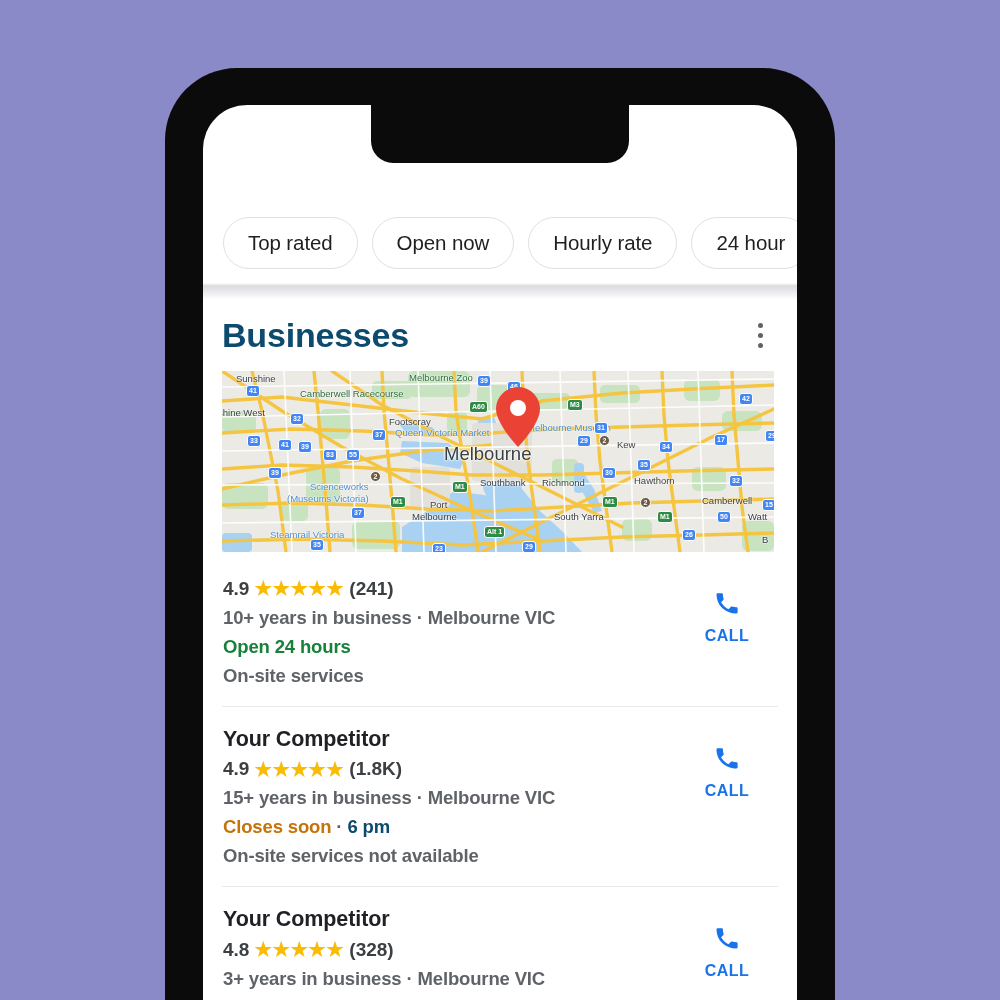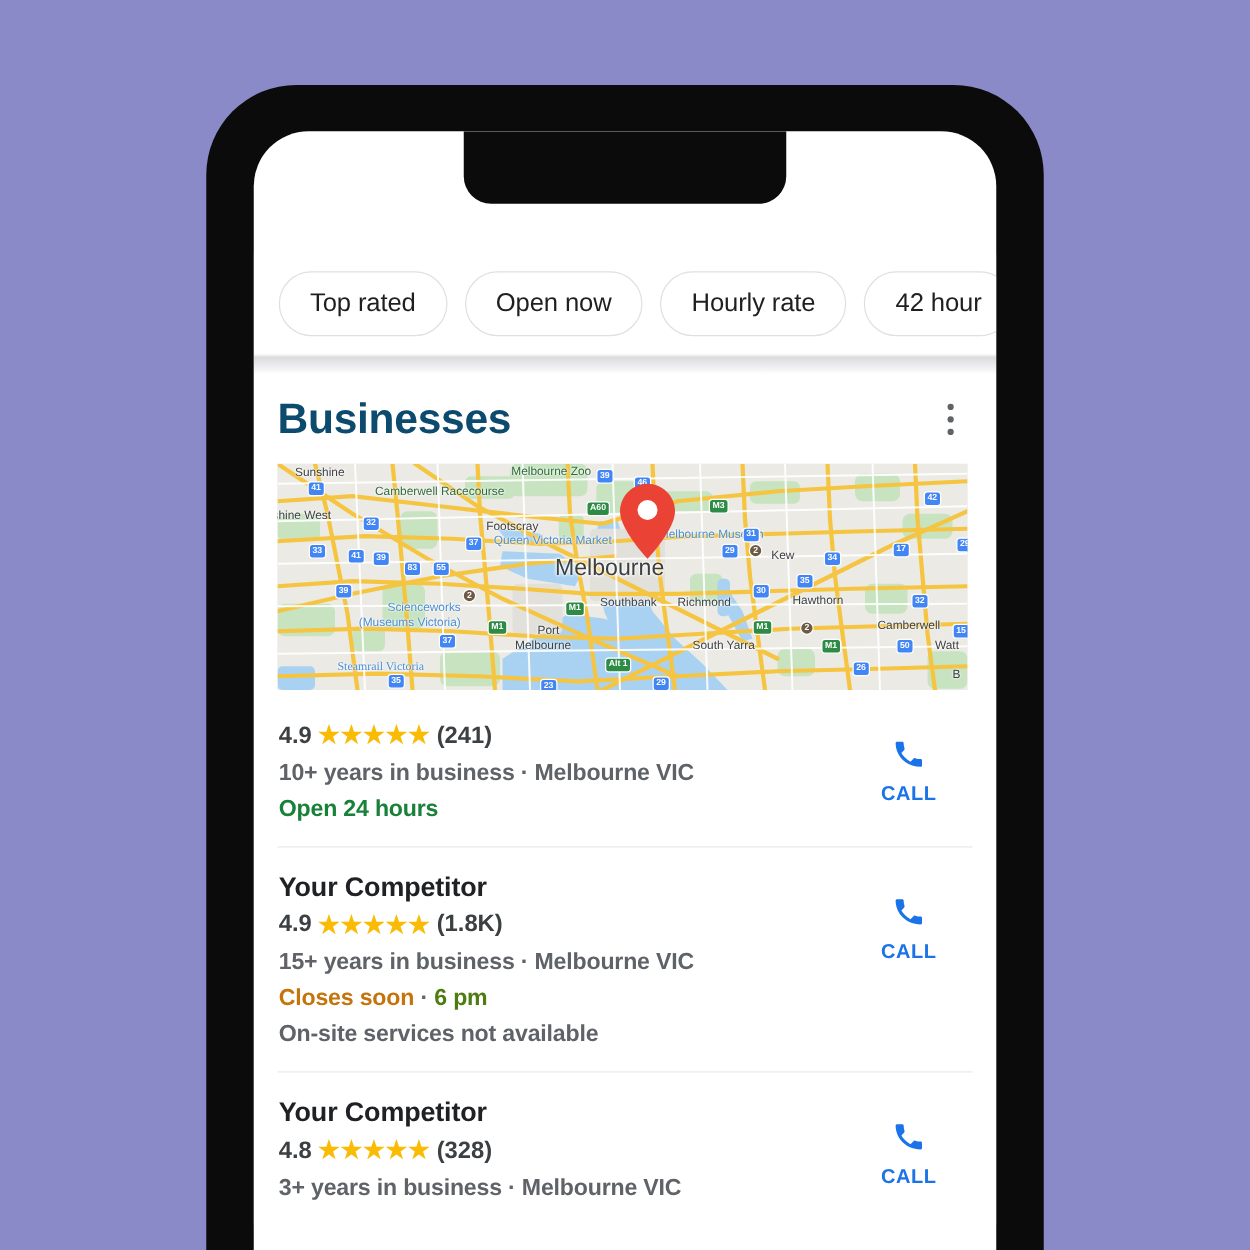--- a/index.html
+++ b/index.html
@@ -196,21 +196,21 @@
   }
   .biz-hours {
     margin-top: 7px;
     font-size: 18.5px;
     font-weight: 700;
     letter-spacing: -0.15px;
   }
   .biz-hours .open { color: #188038; }
   .biz-hours .closing { color: #c5730a; }
   .biz-hours .sep { color: #5f6368; font-weight: 700; }
-  .biz-hours .time { color: #4d7c0f; font-weight: 700; }
+  .biz-hours .time { color: #0c4a6e; font-weight: 700; }
   .biz-extra {
     margin-top: 7px;
     font-size: 18.5px;
     font-weight: 700;
     color: #5f6368;
     letter-spacing: -0.15px;
   }
 
   .call-btn {
     flex: 0 0 auto;
@@ -234,21 +234,21 @@
 
 <div class="phone">
   <div class="screen">
 
     <div class="notch"></div>
 
     <div class="chipbar" id="chipbar">
         <div class="chip">Top rated</div>
         <div class="chip">Open now</div>
         <div class="chip">Hourly rate</div>
-        <div class="chip">42 hour</div>
+        <div class="chip">24 hour</div>
       </div>
 
     <div class="sepstrip"></div>
 
     <div class="card">
 
       <div class="card-head">
         <div class="card-title">Businesses</div>
         <div class="kebab">
           <i></i>
@@ -351,21 +351,21 @@
           <div class="mlabel " style="left: 395px; top: 68px;">Kew</div>
           <div class="mlabel poi" style="left: 88px; top: 110px;">Scienceworks</div>
           <div class="mlabel poi" style="left: 65px; top: 122px;">(Museums Victoria)</div>
           <div class="mlabel " style="left: 258px; top: 106px;">Southbank</div>
           <div class="mlabel " style="left: 320px; top: 106px;">Richmond</div>
           <div class="mlabel " style="left: 412px; top: 104px;">Hawthorn</div>
           <div class="mlabel " style="left: 480px; top: 124px;">Camberwell</div>
           <div class="mlabel " style="left: 208px; top: 128px;">Port</div>
           <div class="mlabel " style="left: 190px; top: 140px;">Melbourne</div>
           <div class="mlabel " style="left: 320px; top: 140px; margin-left: 12px;">South Yarra</div>
-          <div class="mlabel poi" style="left: 48px; top: 158px; font-family: Liberation Serif, serif;">Steamrail Victoria</div>
+          <div class="mlabel poi" style="left: 48px; top: 158px;">Steamrail Victoria</div>
           <div class="mlabel " style="left: 526px; top: 140px;">Watt</div>
           <div class="mlabel " style="left: 540px; top: 163px;">B</div>
           <div class="shield" style="left: 24px; top: 14px;">41</div>
           <div class="shield" style="left: 68px; top: 42px;">32</div>
           <div class="shield grn" style="left: 247px; top: 30px;">A60</div>
           <div class="shield" style="left: 25px; top: 64px;">33</div>
           <div class="shield" style="left: 56px; top: 68px;">41</div>
           <div class="shield" style="left: 76px; top: 70px;">39</div>
           <div class="shield" style="left: 150px; top: 58px;">37</div>
           <div class="shield" style="left: 101px; top: 78px;">83</div>
@@ -403,20 +403,21 @@
       <div id="listings">
           <div class="listing">
             <div class="listing-main">
               <div class="rating-row">
                 <span>4.9</span>
                 <span class="stars">★★★★★</span>
                 <span class="rev-count">(241)</span>
               </div>
               <div class="biz-meta">10+ years in business · Melbourne VIC</div>
               <div class="biz-hours"><span class="open">Open 24 hours</span></div>
+              <div class="biz-extra">On-site services</div>
             </div>
             <div class="call-btn">
               <span>
                 <svg viewBox="0 0 24 24" width="28" height="28" fill="#1a73e8">
                   <path d="M6.6 10.8c1.4 2.8 3.8 5.1 6.6 6.6l2.2-2.2c.3-.3.7-.4 1-.2 1.2.4 2.4.6 3.7.6.6 0 1 .4 1 1V20c0 .6-.4 1-1 1C10.3 21 3 13.7 3 4.7c0-.6.4-1 1-1h3.5c.6 0 1 .4 1 1 0 1.3.2 2.5.6 3.7.1.3 0 .7-.2 1l-2.3 2.4z"></path>
                 </svg>
               </span>
               <span class="call-label">CALL</span>
             </div>
           </div>

